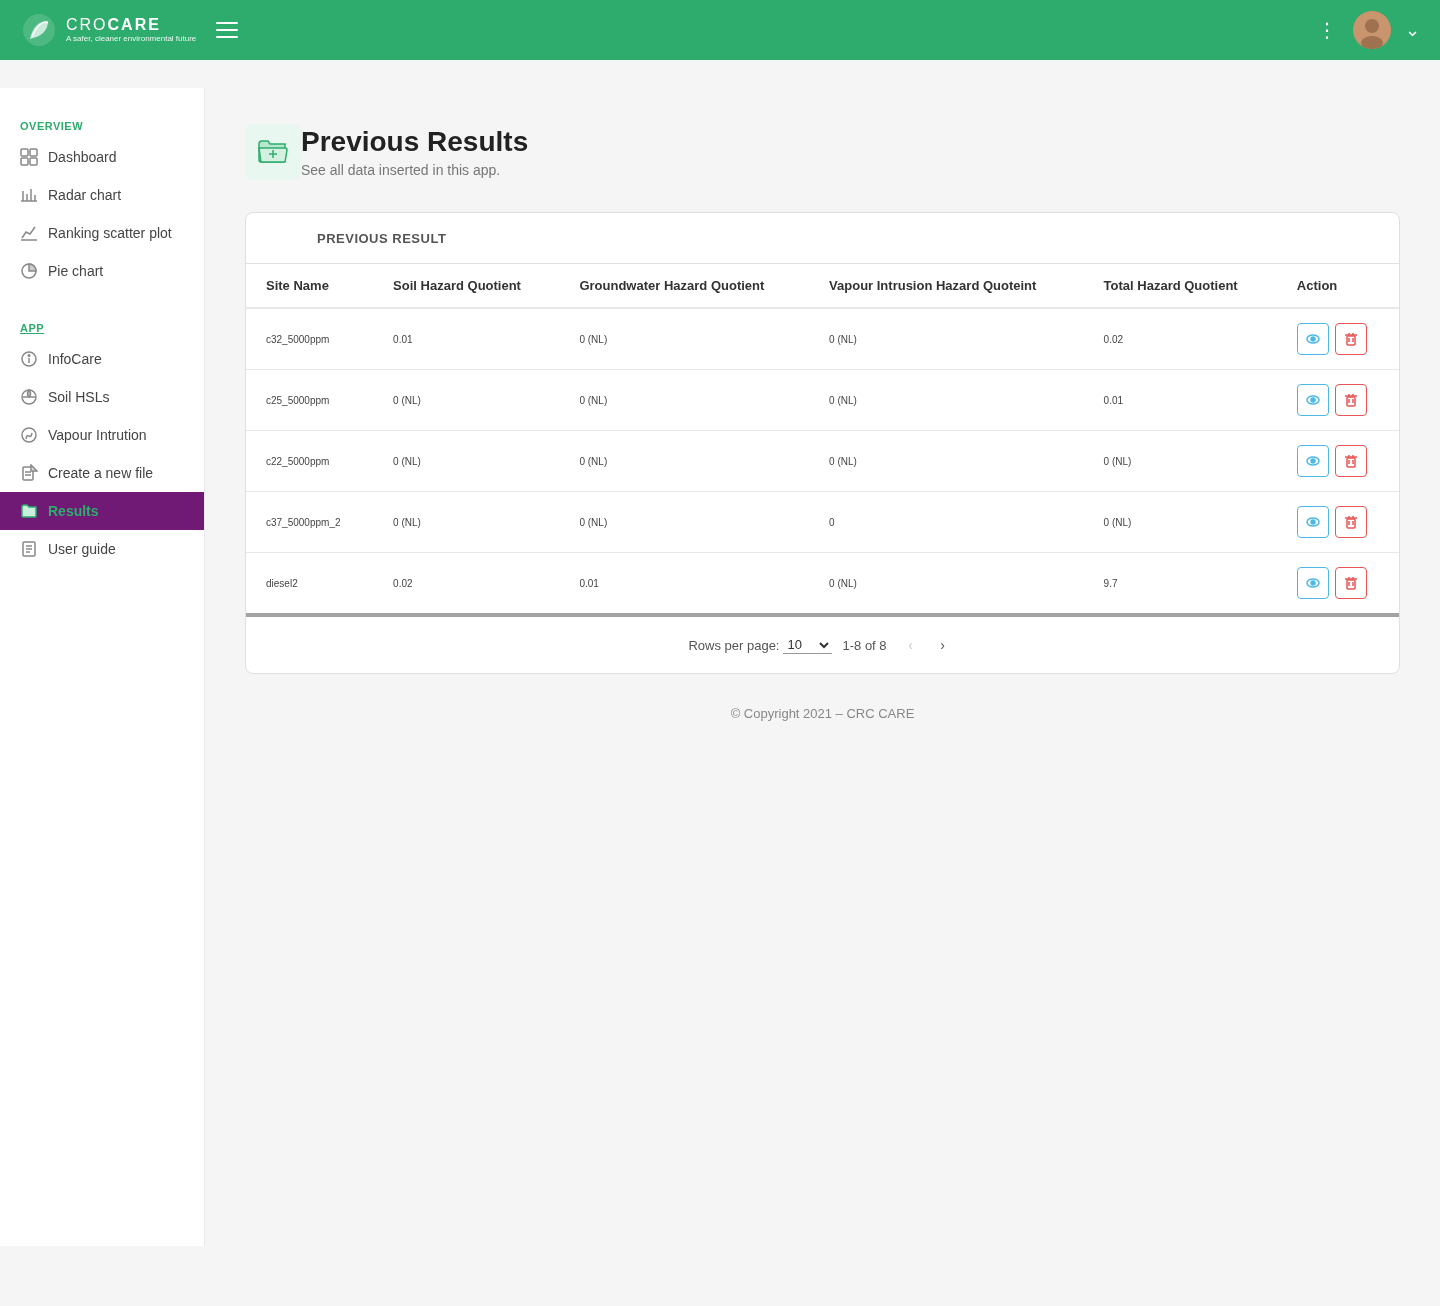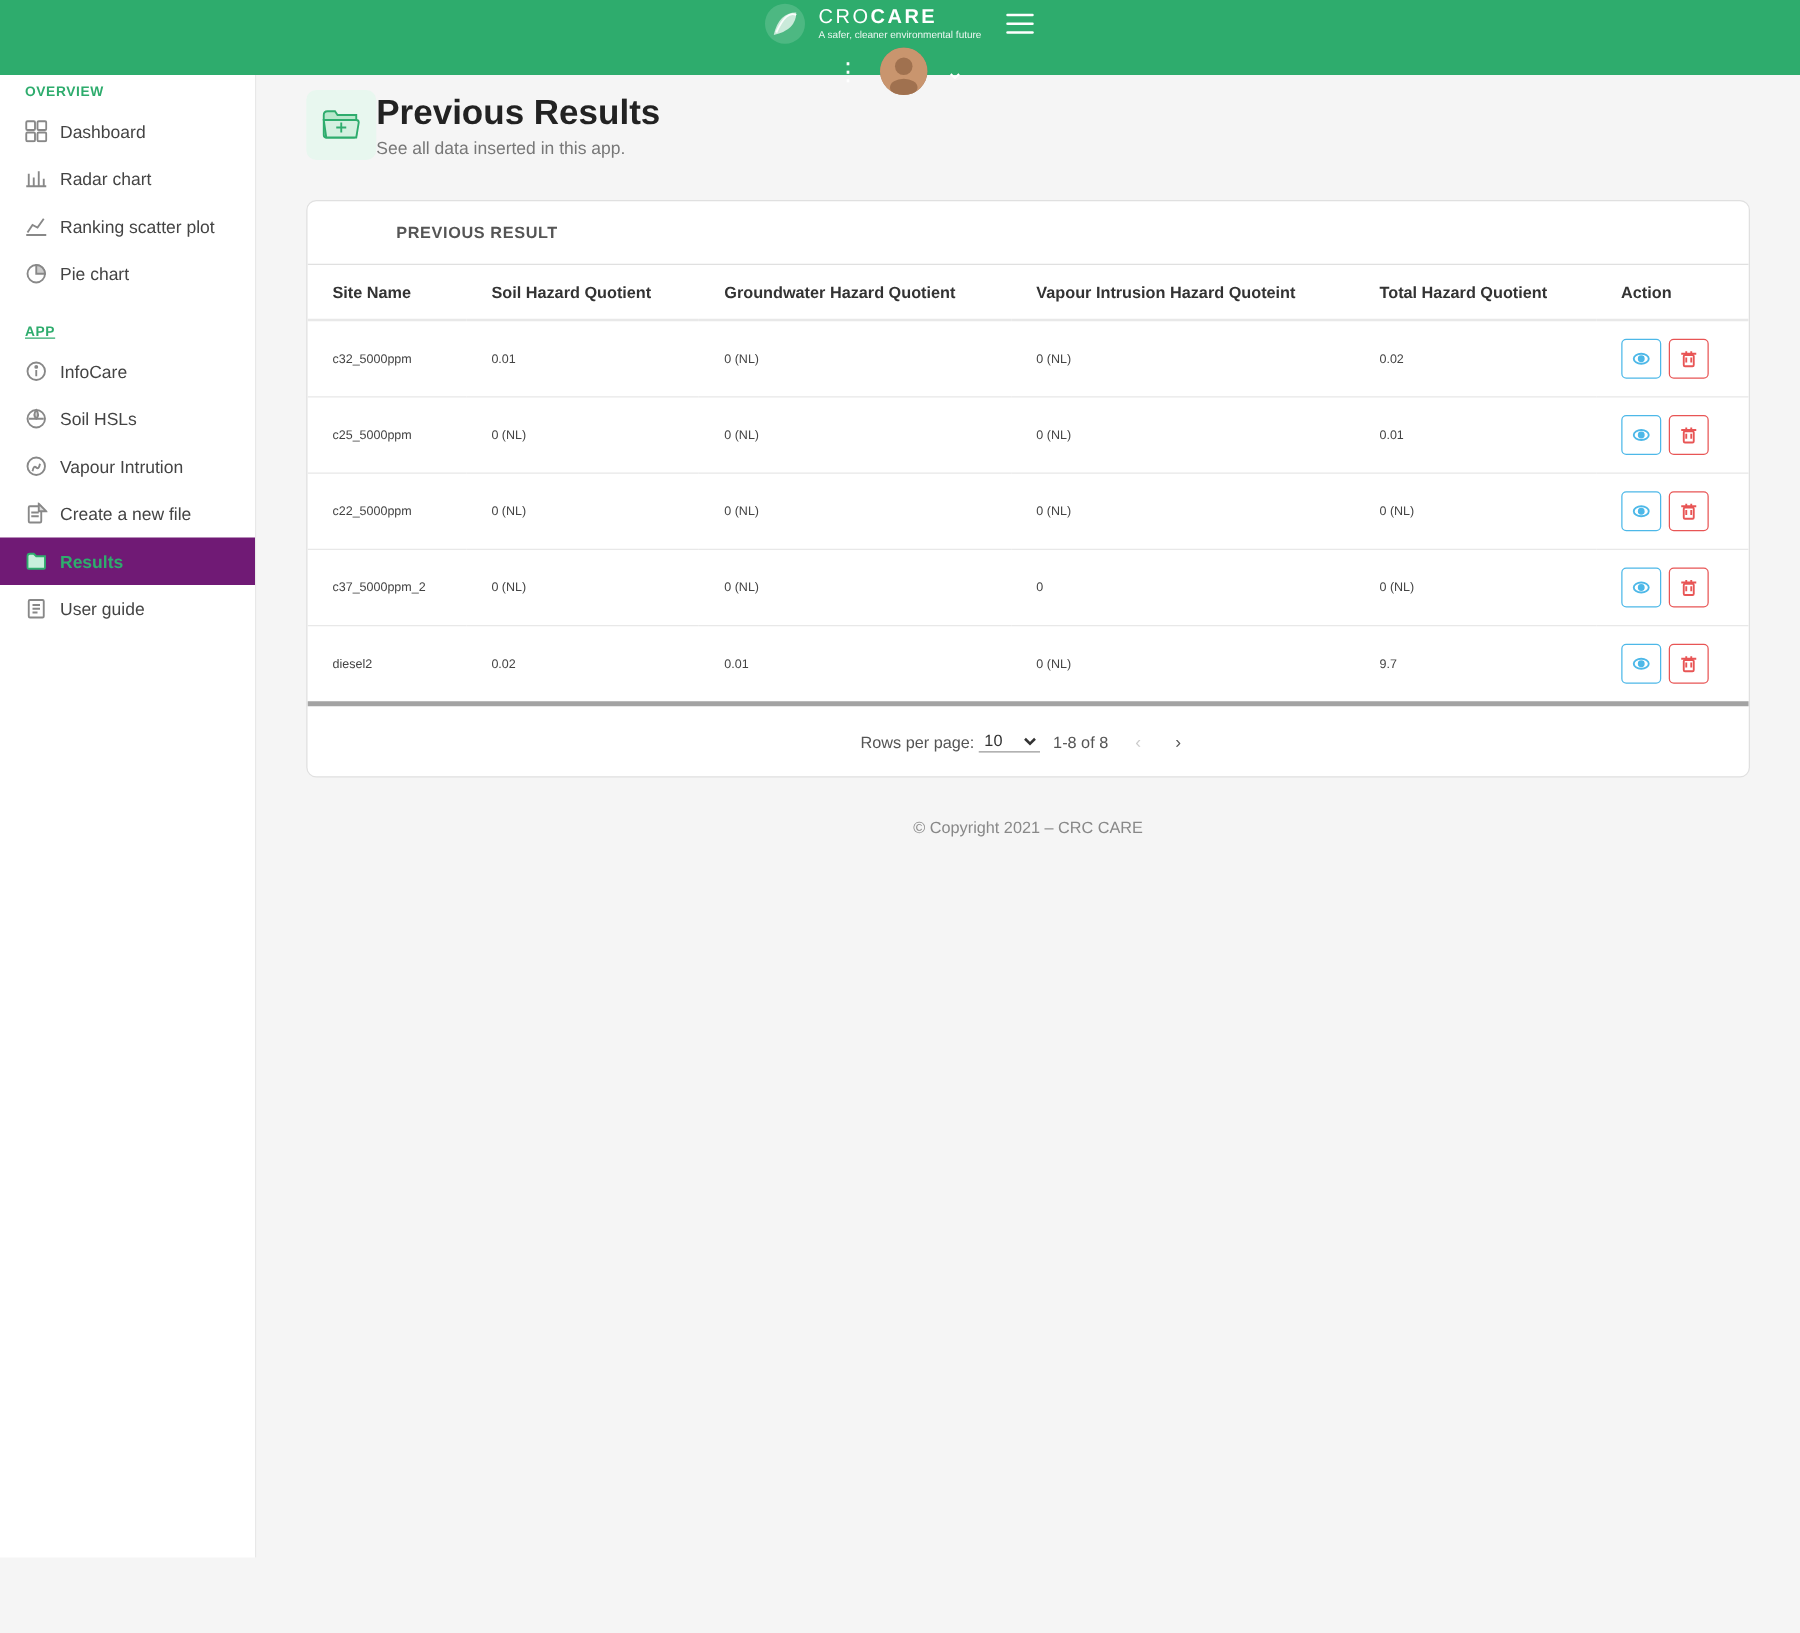--- a/index.html
+++ b/index.html
@@ -9,34 +9,33 @@
     .header {
       background: #2eac6d;
       height: 60px;
       display: flex;
       align-items: center;
       justify-content: space-between;
       padding: 0 20px;
       position: fixed;
       top: 0; left: 0; right: 0;
       z-index: 100;
-      flex-direction: column;
     }
     .header-left { display: flex; align-items: center; gap: 16px; }
     .logo-area { display: flex; align-items: center; gap: 8px; }
     .hamburger { display: flex; flex-direction: column; gap: 5px; cursor: pointer; padding: 4px; }
     .hamburger span { display: block; width: 22px; height: 2px; background: white; border-radius: 2px; }
     .header-right { display: flex; align-items: center; gap: 14px; }
     .dots-icon { color: white; font-size: 20px; cursor: pointer; letter-spacing: 2px; }
     .avatar { width: 38px; height: 38px; border-radius: 50%; background: #b0856a; overflow: hidden; display: flex; align-items: center; justify-content: center; }
     .avatar svg { width: 38px; height: 38px; }
     .chevron-down { color: white; font-size: 18px; cursor: pointer; }
 
     
-    .layout { display: flex; padding-top: 36px; min-height: 1246px; }
+    .layout { display: flex; padding-top: 88px; min-height: 1246px; }
 
     
     .sidebar {
       width: 205px;
       background: white;
       border-right: 1px solid #e8e8e8;
       padding: 24px 0;
       flex-shrink: 0;
       min-height: 100%;
     }
@@ -251,21 +250,21 @@
     <div class="sidebar-item">
       <div class="sidebar-icon">
         <svg viewBox="0 0 18 18" fill="none" stroke="#888" stroke-width="1.5">
           <circle cx="9" cy="9" r="7"></circle>
           <path d="M9 9 L9 2 A7 7 0 0 1 16 9 Z" fill="#ccc" stroke="#888"></path>
         </svg>
       </div>
       <span>Pie chart</span>
     </div>
 
-    <div class="sidebar-section-label" style="margin-top:14px;text-decoration:underline;">APP</div>
+    <div class="sidebar-section-label" style="margin-top:24px;text-decoration:underline;">APP</div>
 
     <div class="sidebar-item">
       <div class="sidebar-icon">
         <svg viewBox="0 0 18 18" fill="none" stroke="#888" stroke-width="1.5">
           <circle cx="9" cy="9" r="7"></circle>
           <line x1="9" y1="8" x2="9" y2="13"></line>
           <circle cx="9" cy="5.5" r="0.8" fill="#888"></circle>
         </svg>
       </div>
       <span>InfoCare</span>

